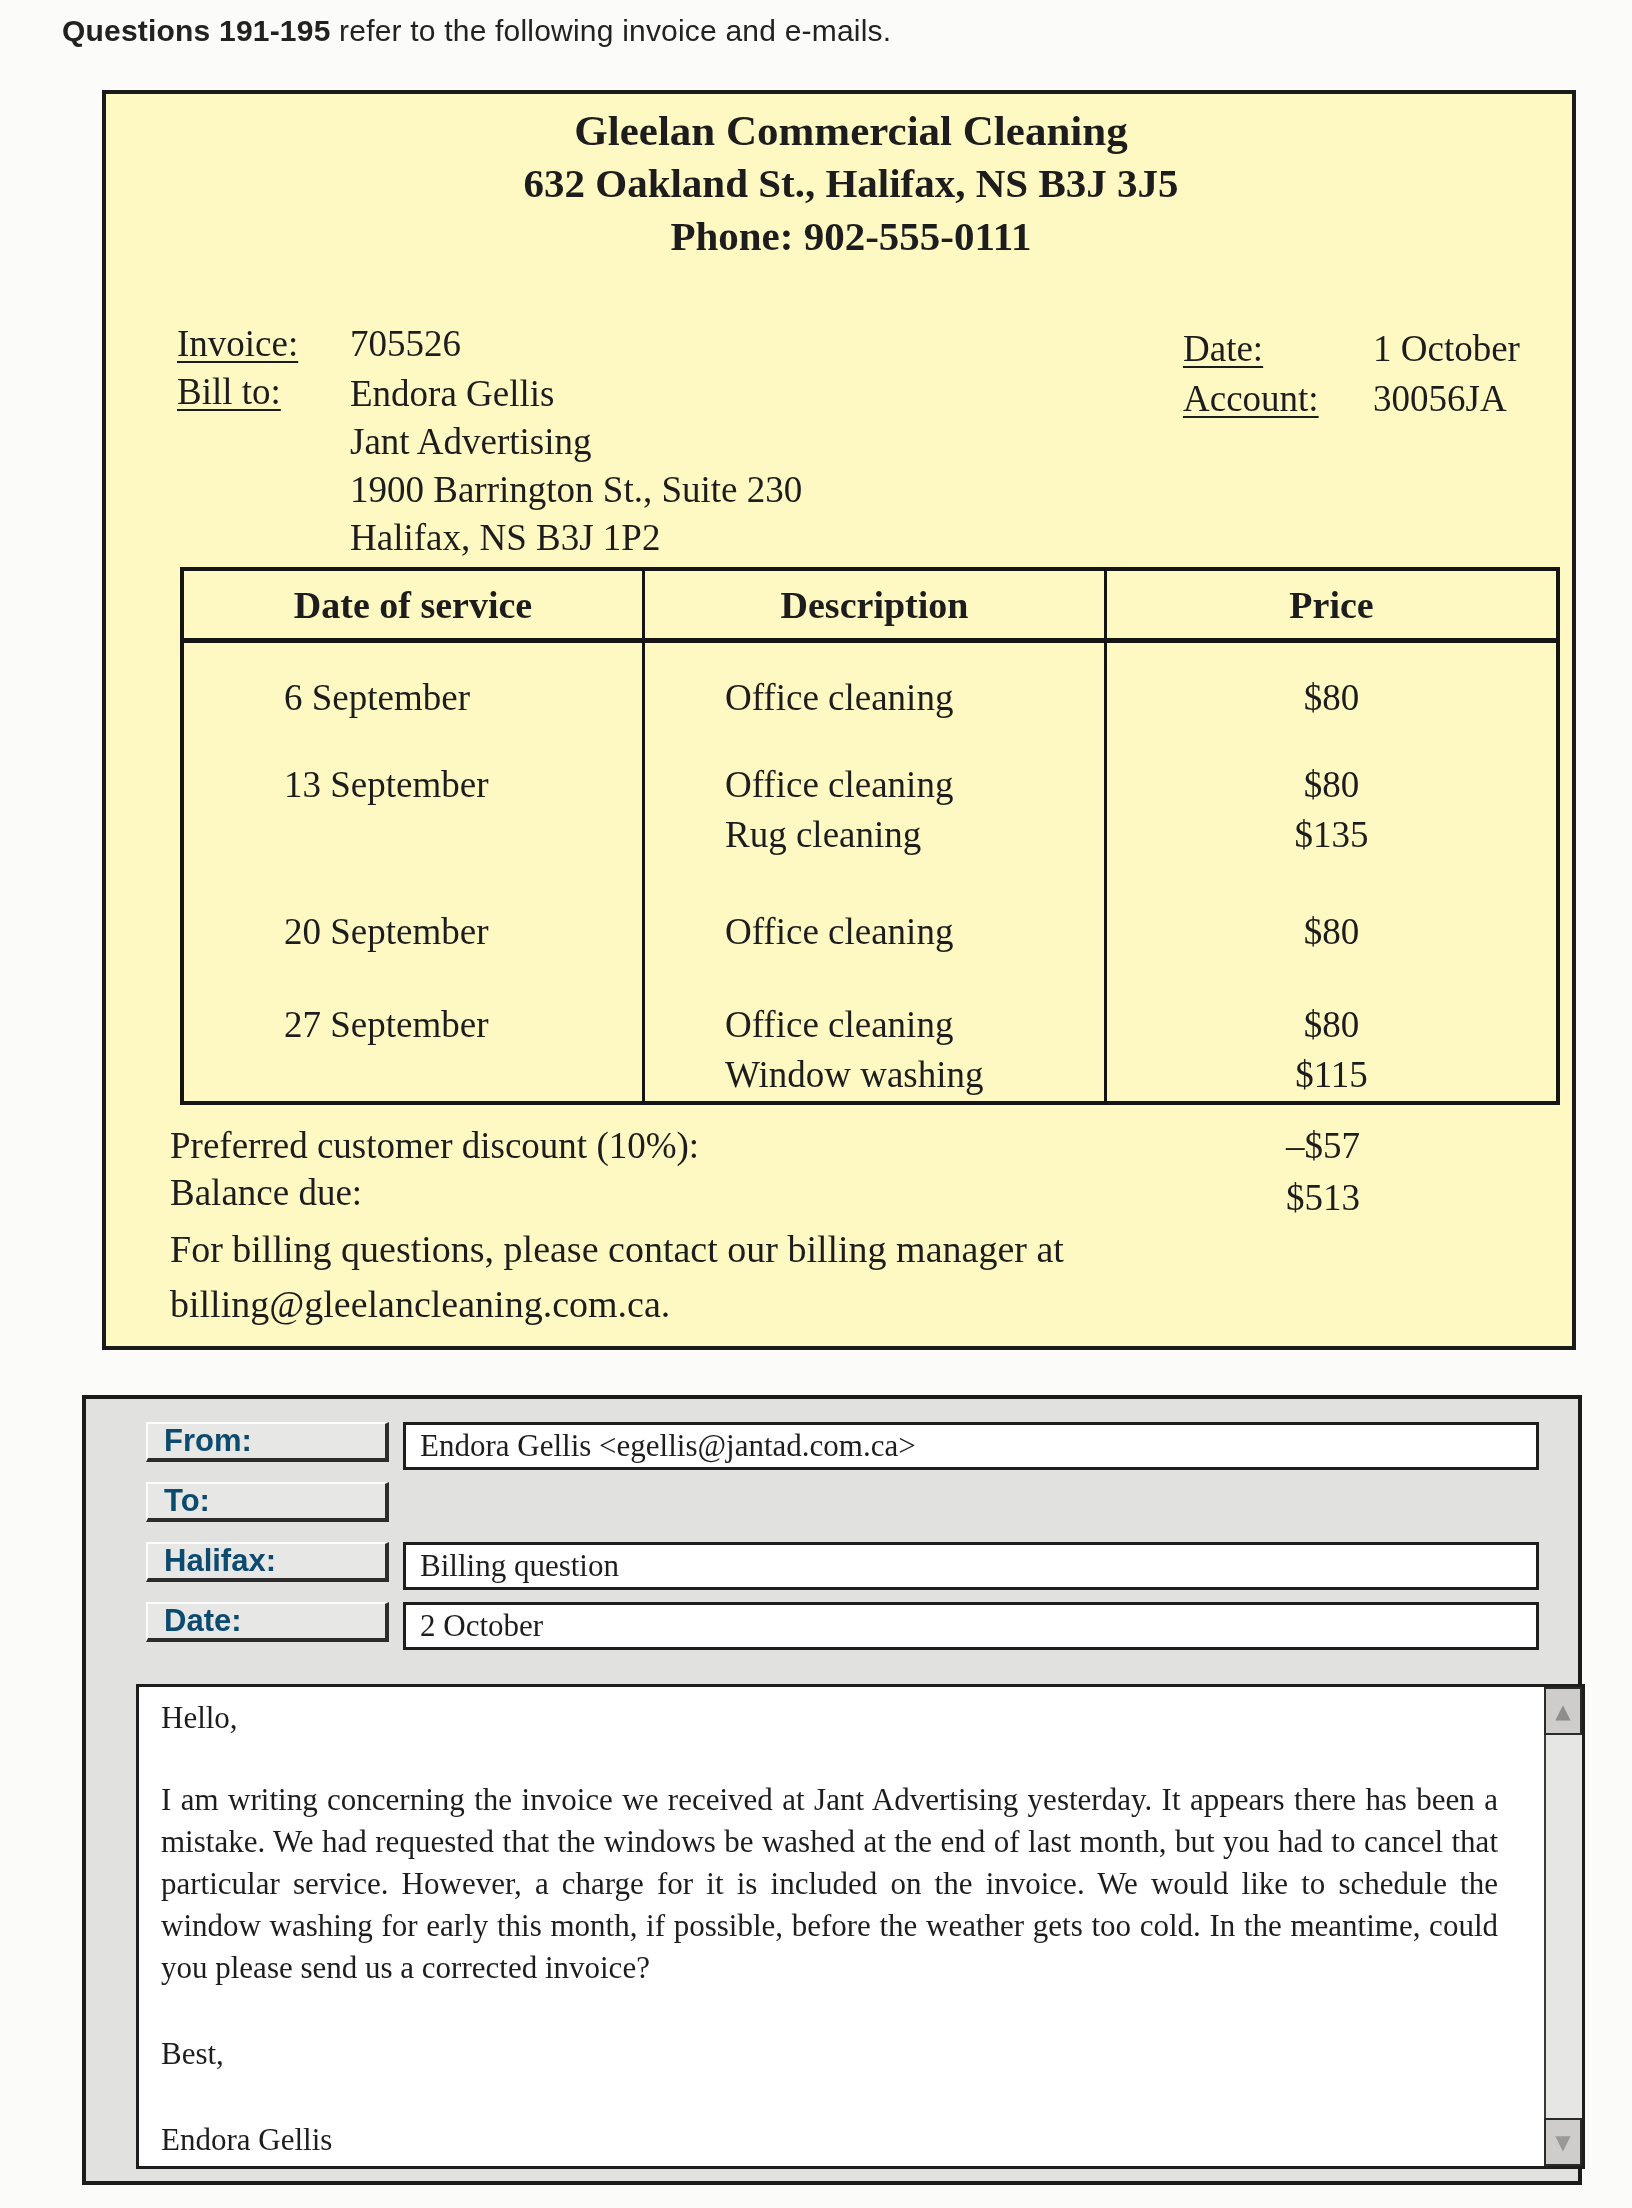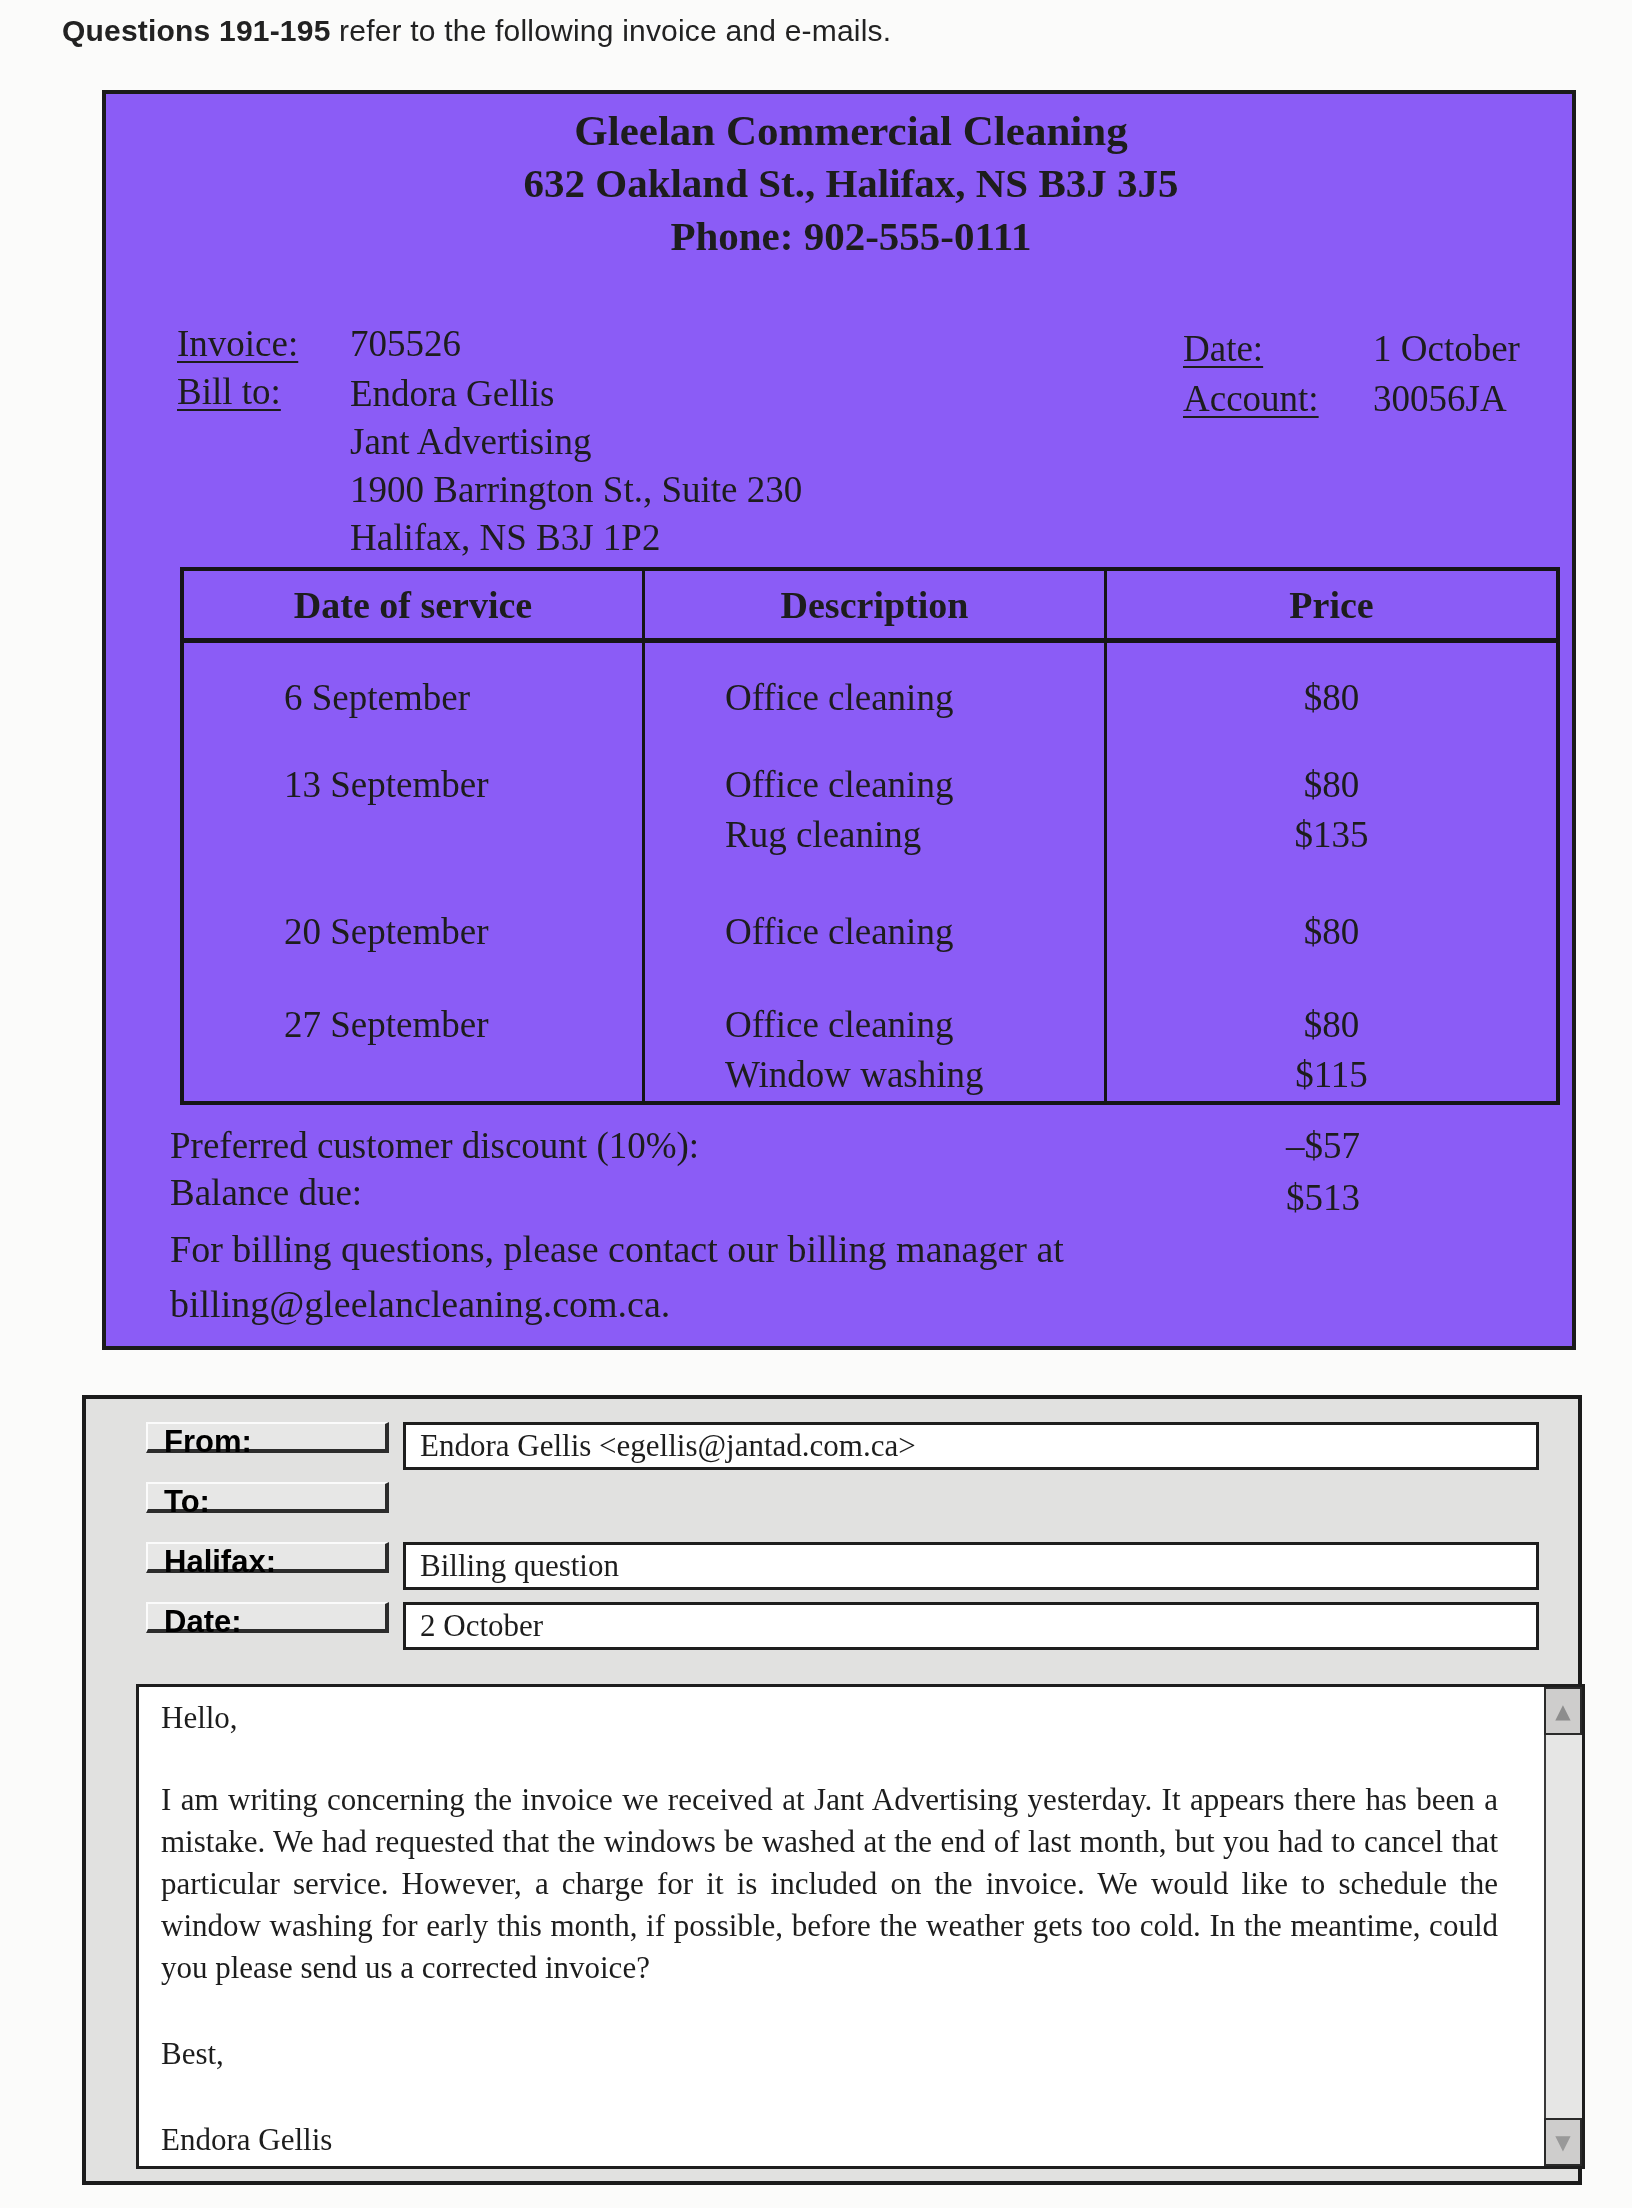--- a/index.html
+++ b/index.html
@@ -19,21 +19,21 @@
     font-family:"Liberation Sans", sans-serif;
     font-size:30px;
     color:#222;
     letter-spacing:0.2px;
   }
   .page-heading .hb{font-weight:bold;}
 
   
   .invoice-box{
     left:78px;top:90px;width:1474px;height:1260px;
-    background:#8b5cf6;
+    background:#fef9c3;
     border:4px solid #1b1b1b;
     box-sizing:border-box;
   }
   .inv-header{
     left:0;right:0;top:10px;
     text-align:center;
     font-weight:bold;
     line-height:53px;
   }
   .inv-title{font-size:43px;}
@@ -78,32 +78,32 @@
   .inv-footer{font-size:38px;line-height:55px;}
 
   
   .email-panel{
     left:58px;top:1395px;width:1500px;height:790px;
     background:#e1e1e0;
     border:4px solid #1b1b1b;
     box-sizing:border-box;
   }
   .field-label{
-    left:36px;width:243px;height:31px;
+    left:36px;width:243px;height:40px;
     background:#e7e7e6;
     border-top:2px solid #fbfbfb;
     border-left:2px solid #fbfbfb;
     border-right:4px solid #2c2c2c;
     border-bottom:4px solid #2c2c2c;
     box-sizing:border-box;
     font-family:"Liberation Sans", sans-serif;
     font-weight:bold;font-size:31px;
     padding-left:16px;
-    display:flex;align-items:flex-start;
-    color:#000000;
+    display:flex;align-items:center;
+    color:#0c4a6e;
   }
   .field-box{
     left:293px;width:1136px;height:48px;
     background:#fff;
     border:3px solid #1e1e1e;
     box-sizing:border-box;
     font-size:31px;
     padding-left:14px;
     display:flex;align-items:center;
     white-space:nowrap;overflow:hidden;

